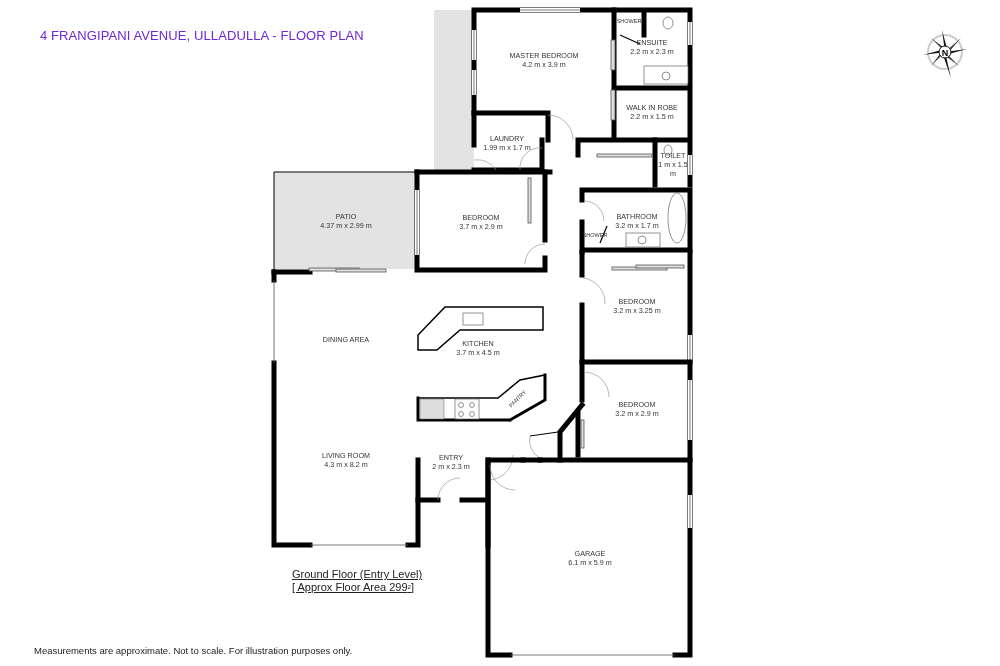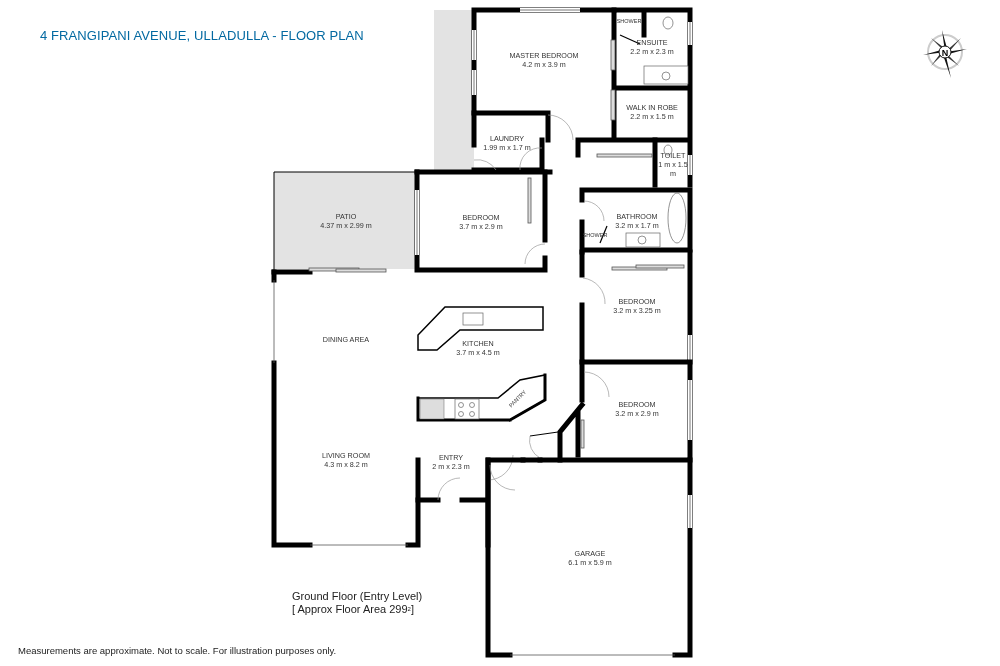--- a/index.html
+++ b/index.html
@@ -1,24 +1,24 @@
 <!DOCTYPE html>
 <html><head>
 <meta charset="utf-8">
 <style>
   html,body{margin:0;padding:0;background:#fff;}
   body{width:1000px;height:666px;position:relative;overflow:hidden;font-family:"Liberation Sans",sans-serif;color:#222;}
-  .title{position:absolute;left:40px;top:28px;font-size:13px;color:#0369a1;letter-spacing:0.1px;}
+  .title{position:absolute;left:40px;top:28px;font-size:13px;color:#6d28d9;letter-spacing:0.1px;}
   .compass{position:absolute;left:915px;top:22px;width:60px;height:60px;}
   .plan{position:absolute;left:0;top:0;width:1000px;height:666px;}
   .room-label{font-family:"Liberation Sans",sans-serif;font-size:7.2px;fill:#333;text-anchor:middle;}
   .room-label.small{font-size:5.5px;}
-  .caption{position:absolute;left:292px;top:590px;font-size:11px;line-height:13px;color:#222;}
+  .caption{position:absolute;left:292px;top:568px;font-size:11px;line-height:13px;color:#222;text-decoration:underline;}
   .caption sup{font-size:6px;vertical-align:top;}
-  .disclaimer{position:absolute;left:18px;top:645px;font-size:9.5px;color:#222;}
+  .disclaimer{position:absolute;left:34px;top:645px;font-size:9.5px;color:#222;}
   .wall{stroke:#000;stroke-width:5;fill:none;stroke-linecap:square;}
   .thin{stroke:#000;stroke-width:1;fill:none;}
   .win{stroke:#555;stroke-width:0.8;fill:none;}
   .door{stroke:#999;stroke-width:0.7;fill:none;}
   .fixture{stroke:#666;stroke-width:0.7;fill:#fff;}
   .slide{stroke:#555;stroke-width:0.8;fill:#ddd;}
 </style>
 </head>
 <body>
 

